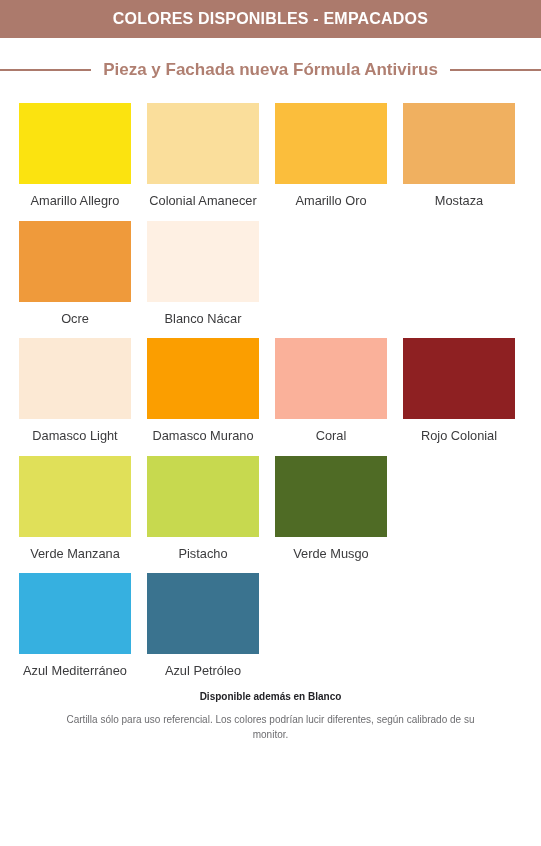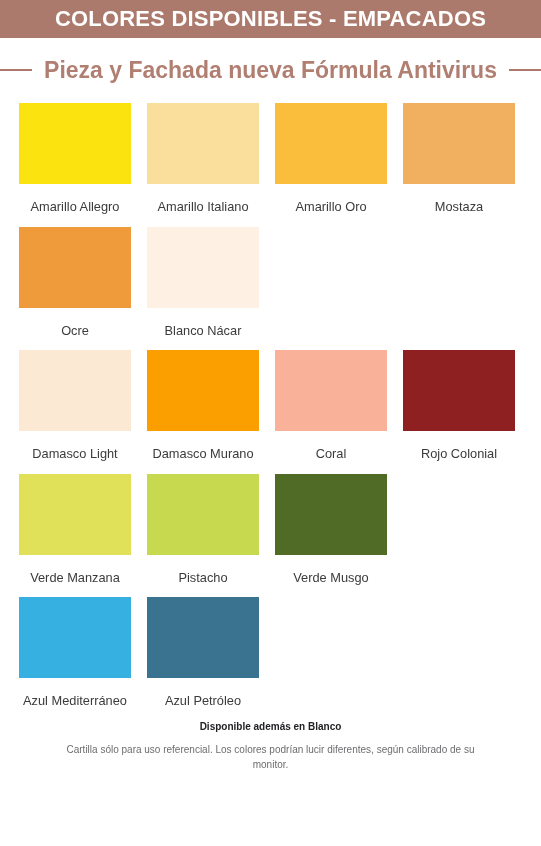--- a/index.html
+++ b/index.html
@@ -17,21 +17,21 @@
   
   .header-bar {
     height: 38px;
     display: flex;
     align-items: center;
     justify-content: center;
     background: #ac7a6c;
   }
   .header-title {
     color: #ffffff;
-    font-size: 22px;
+    font-size: 16px;
     font-weight: bold;
     letter-spacing: 0.2px;
     white-space: nowrap;
   }
 
   
   .subtitle-row {
     display: flex;
     align-items: center;
     height: 50px;
@@ -40,21 +40,21 @@
   }
   .rule {
     flex: 1 1 auto;
     height: 2px;
     background: #ac7a6c;
   }
   .rule.left  { margin-right: 12px; }
   .rule.right { margin-left: 12px; }
   .subtitle-text {
     color: #b07f71;
-    font-size: 23px;
+    font-size: 17px;
     font-weight: bold;
     white-space: nowrap;
   }
 
   
   .grid {
     padding: 8px 19px 0 19px;
   }
   .grid-row {
     display: flex;
@@ -66,21 +66,21 @@
     display: flex;
     flex-direction: column;
     align-items: center;
   }
   .cell.empty { visibility: hidden; }
   .swatch {
     width: 112px;
     height: 81px;
   }
   .swatch-label {
-    margin-top: 15px;
+    margin-top: 9px;
     font-size: 12.8px;
     color: #3b3b3d;
     text-align: center;
     line-height: 1.22;
   }
 
   
   .footer {
     margin-top: 12px;
     text-align: center;
@@ -113,21 +113,21 @@
 
 <div class="grid">
 
   <div class="grid-row">
     <div class="cell">
       <div class="swatch" style="background-color: rgb(251, 227, 16);"></div>
       <div class="swatch-label">Amarillo Allegro</div>
     </div>
     <div class="cell">
       <div class="swatch" style="background-color: rgb(250, 222, 155);"></div>
-      <div class="swatch-label">Amarillo Italiano</div>
+      <div class="swatch-label">Colonial Amanecer</div>
     </div>
     <div class="cell">
       <div class="swatch" style="background-color: rgb(251, 190, 60);"></div>
       <div class="swatch-label">Amarillo Oro</div>
     </div>
     <div class="cell">
       <div class="swatch" style="background-color: rgb(240, 176, 96);"></div>
       <div class="swatch-label">Mostaza</div>
     </div>
   </div>

